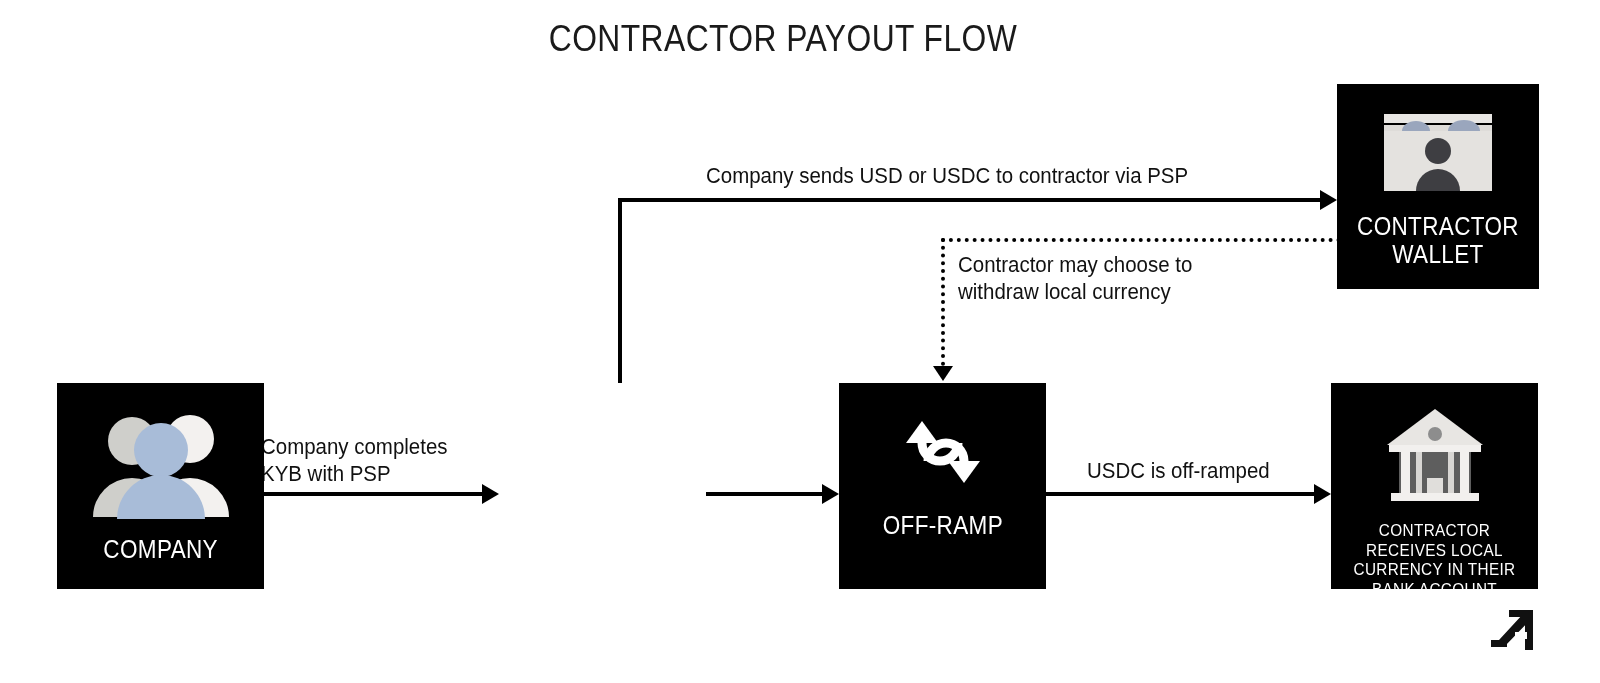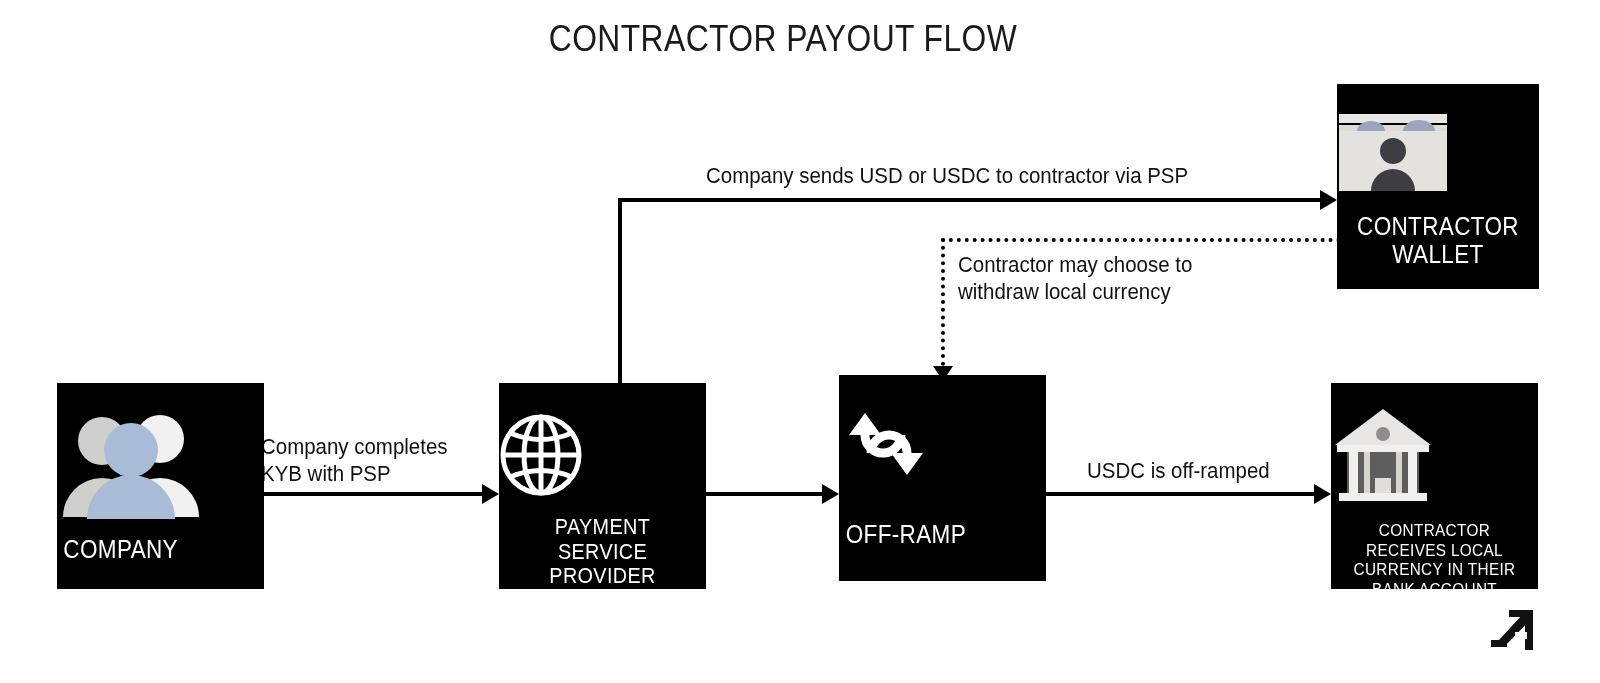--- a/index.html
+++ b/index.html
@@ -31,42 +31,42 @@
     transform-origin: center top;
     white-space: nowrap;
   }
 
   
   .node {
     position: absolute;
     background: #000000;
     display: flex;
     flex-direction: column;
-    align-items: flex-start;
+    align-items: center;
     justify-content: flex-start;
     overflow: hidden;
   }
   .node-icon {
     display: flex;
     align-items: center;
     justify-content: center;
   }
   .node-label {
     color: #ffffff;
     text-align: center;
     font-family: "Liberation Sans Narrow", "Liberation Sans", sans-serif;
     font-weight: 500;
     line-height: 1.12;
     letter-spacing: 0.4px;
     transform: scaleX(0.9);
   }
 
   #node-company      { left: 25px;   top: 383px; width: 207px; height: 206px; margin-left: 32px; }
   #node-psp          { left: 499px;  top: 383px; width: 207px; height: 206px; }
-  #node-offramp      { left: 839px;  top: 375px; width: 207px; height: 206px; gap: 17px; }
+  #node-offramp      { left: 839px;  top: 383px; width: 207px; height: 206px; }
   #node-bank         { left: 1331px; top: 383px; width: 207px; height: 206px; }
   #node-wallet       { left: 1337px; top: 84px;  width: 202px; height: 205px; }
 
   #node-company .node-icon  { margin-top: 24px; }
   #node-company .node-label { margin-top: 16px; font-size: 25px; }
 
   #node-psp .node-icon      { margin-top: 30px; }
   #node-psp .node-label     { margin-top: 18px; font-size: 22px; }
 
   #node-offramp .node-icon  { margin-top: 38px; }
@@ -173,36 +173,20 @@
         <circle cx="103" cy="32" r="24" fill="#f3f1ef"></circle>
         <path d="M64 110 a39 39 0 0 1 78 0 z" fill="#f3f1ef"></path>
 
         <circle cx="74" cy="43" r="27" fill="#a8bcd8"></circle>
         <path d="M30 112 a44 44 0 0 1 88 0 z" fill="#a8bcd8"></path>
       </svg>
     </div>
     <div class="node-label">COMPANY</div>
   </div>
 
-  <div class="node" id="node-psp">
-    <div class="node-icon">
-      <svg width="84" height="84" viewBox="0 0 84 84">
-        <g fill="none" stroke="#ffffff" stroke-width="5">
-          <circle cx="42" cy="42" r="38"></circle>
-          <ellipse cx="42" cy="42" rx="17" ry="38"></ellipse>
-          <line x1="4" y1="42" x2="80" y2="42"></line>
-          <path d="M11 20 Q42 33 73 20"></path>
-          <path d="M11 64 Q42 51 73 64"></path>
-          <line x1="42" y1="4" x2="42" y2="80"></line>
-        </g>
-      </svg>
-    </div>
-    <div class="node-label">PAYMENT SERVICE
-PROVIDER</div>
-  </div>
 
   <div class="node" id="node-offramp">
     <div class="node-icon">
       <svg width="94" height="62" viewBox="0 0 94 62">
         <g fill="none" stroke="#ffffff" stroke-width="9">
           <path d="M26 22 a18 18 0 0 0 18 18 a18 18 0 0 0 18 -18"></path>
           <path d="M68 40 a18 18 0 0 0 -18 -18 a18 18 0 0 0 -18 18"></path>
         </g>
         <polygon points="26,0 42,22 10,22" fill="#ffffff"></polygon>
         <polygon points="68,62 52,40 84,40" fill="#ffffff"></polygon>

